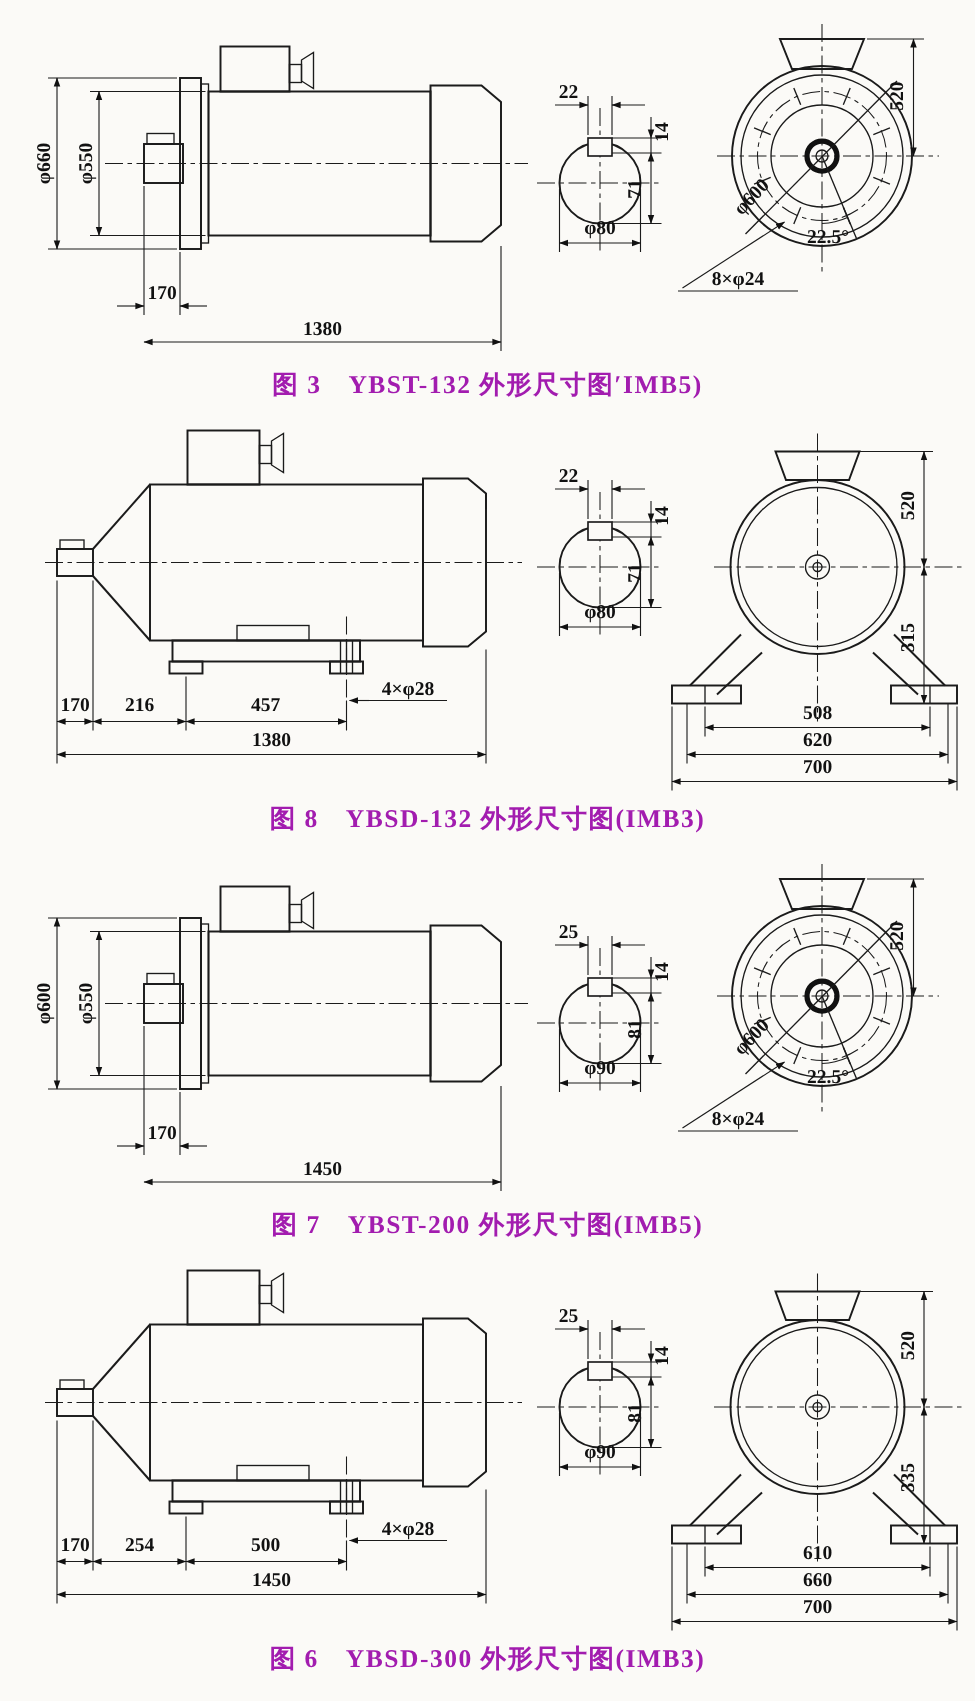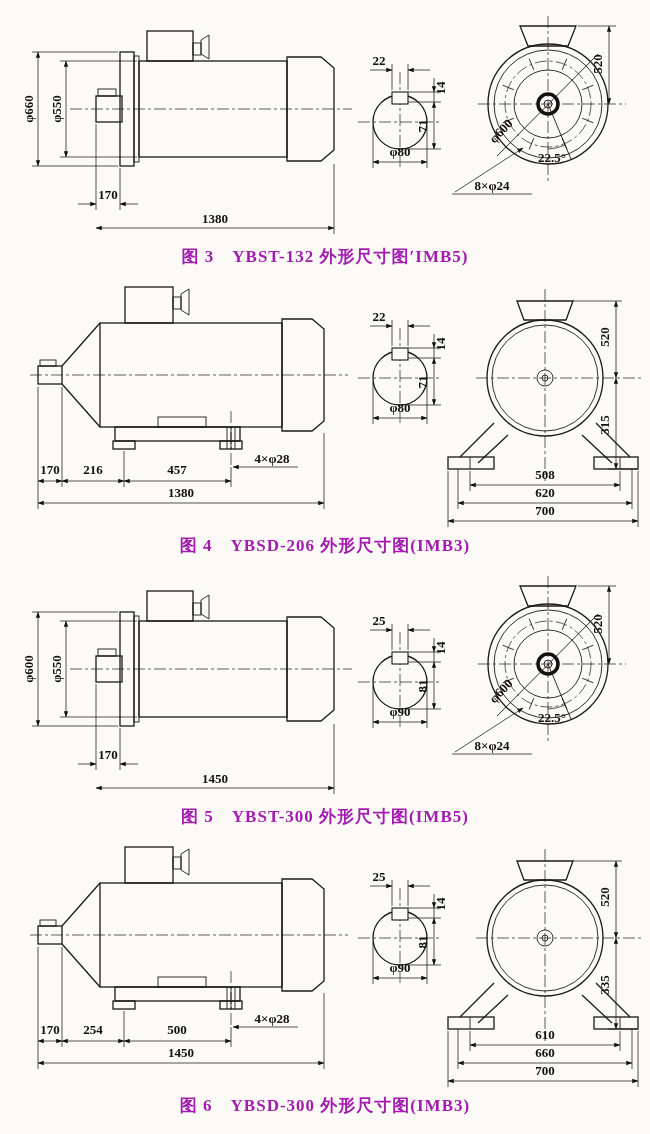--- a/index.html
+++ b/index.html
@@ -212,21 +212,21 @@
     <line class="d" x1="448" y1="246" x2="638" y2="246" marker-start="url(#ar)" marker-end="url(#ar)"></line>
     <text class="t" x="545" y="240" text-anchor="middle">700</text>
     <line class="d" x1="573" y1="26" x2="622" y2="26"></line>
     <line class="d" x1="616" y1="26" x2="616" y2="103" marker-start="url(#ar)" marker-end="url(#ar)"></line>
     <text class="t" transform="rotate(-90 609 62)" x="609" y="62" text-anchor="middle">520</text>
     <line class="d" x1="616" y1="103" x2="616" y2="194" marker-start="url(#ar)" marker-end="url(#ar)"></line>
     <line class="d" x1="638" y1="194" x2="608" y2="194"></line>
     <text class="t" transform="rotate(-90 609 150)" x="609" y="150" text-anchor="middle">315</text>
   </g>
 </svg>
-<figcaption class="cap">图 4　YBSD-206 外形尺寸图(IMB3)</figcaption>
+<figcaption class="cap">图 8　YBSD-132 外形尺寸图(IMB3)</figcaption>
 </figure>
 
 <figure class="fig">
 <svg width="650" height="240" viewBox="0 0 650 240">
   <g>
     <line class="c" x1="70" y1="105" x2="352" y2="105"></line>
     <rect class="o" x="139" y="57" width="148" height="96"></rect>
     <polygon class="o" points="287,53 321,53 334,64 334,146 321,157 287,157"></polygon>
     <rect class="o" x="120" y="48" width="14" height="114"></rect>
     <rect class="o2" x="134" y="52" width="5" height="106"></rect>
@@ -301,21 +301,21 @@
     <path class="d" d="M548,145 A45,45 0 0 0 565,141"></path>
     <text class="t" x="552" y="158" text-anchor="middle">22.5°</text>
     <line class="d" x1="455" y1="188" x2="523" y2="144" marker-end="url(#ar)"></line>
     <line class="d" x1="452" y1="190" x2="532" y2="190"></line>
     <text class="t" x="492" y="186" text-anchor="middle">8×φ24</text>
     <line class="d" x1="578" y1="22" x2="616" y2="22"></line>
     <line class="d" x1="609" y1="22" x2="609" y2="100" marker-start="url(#ar)" marker-end="url(#ar)"></line>
     <text class="t" transform="rotate(-90 602 60)" x="602" y="60" text-anchor="middle">520</text>
   </g>
 </svg>
-<figcaption class="cap">图 5　YBST-300 外形尺寸图(IMB5)</figcaption>
+<figcaption class="cap">图 7　YBST-200 外形尺寸图(IMB5)</figcaption>
 </figure>
 
 <figure class="fig">
 <svg width="650" height="258" viewBox="0 0 650 258">
   <g>
     <line class="c" x1="30" y1="100" x2="348" y2="100"></line>
     <rect class="o" x="38" y="91" width="24" height="18"></rect>
     <rect class="o2" x="40" y="85" width="16" height="6"></rect>
     <line class="o" x1="62" y1="91" x2="100" y2="48"></line>
     <line class="o" x1="62" y1="109" x2="100" y2="152"></line>

